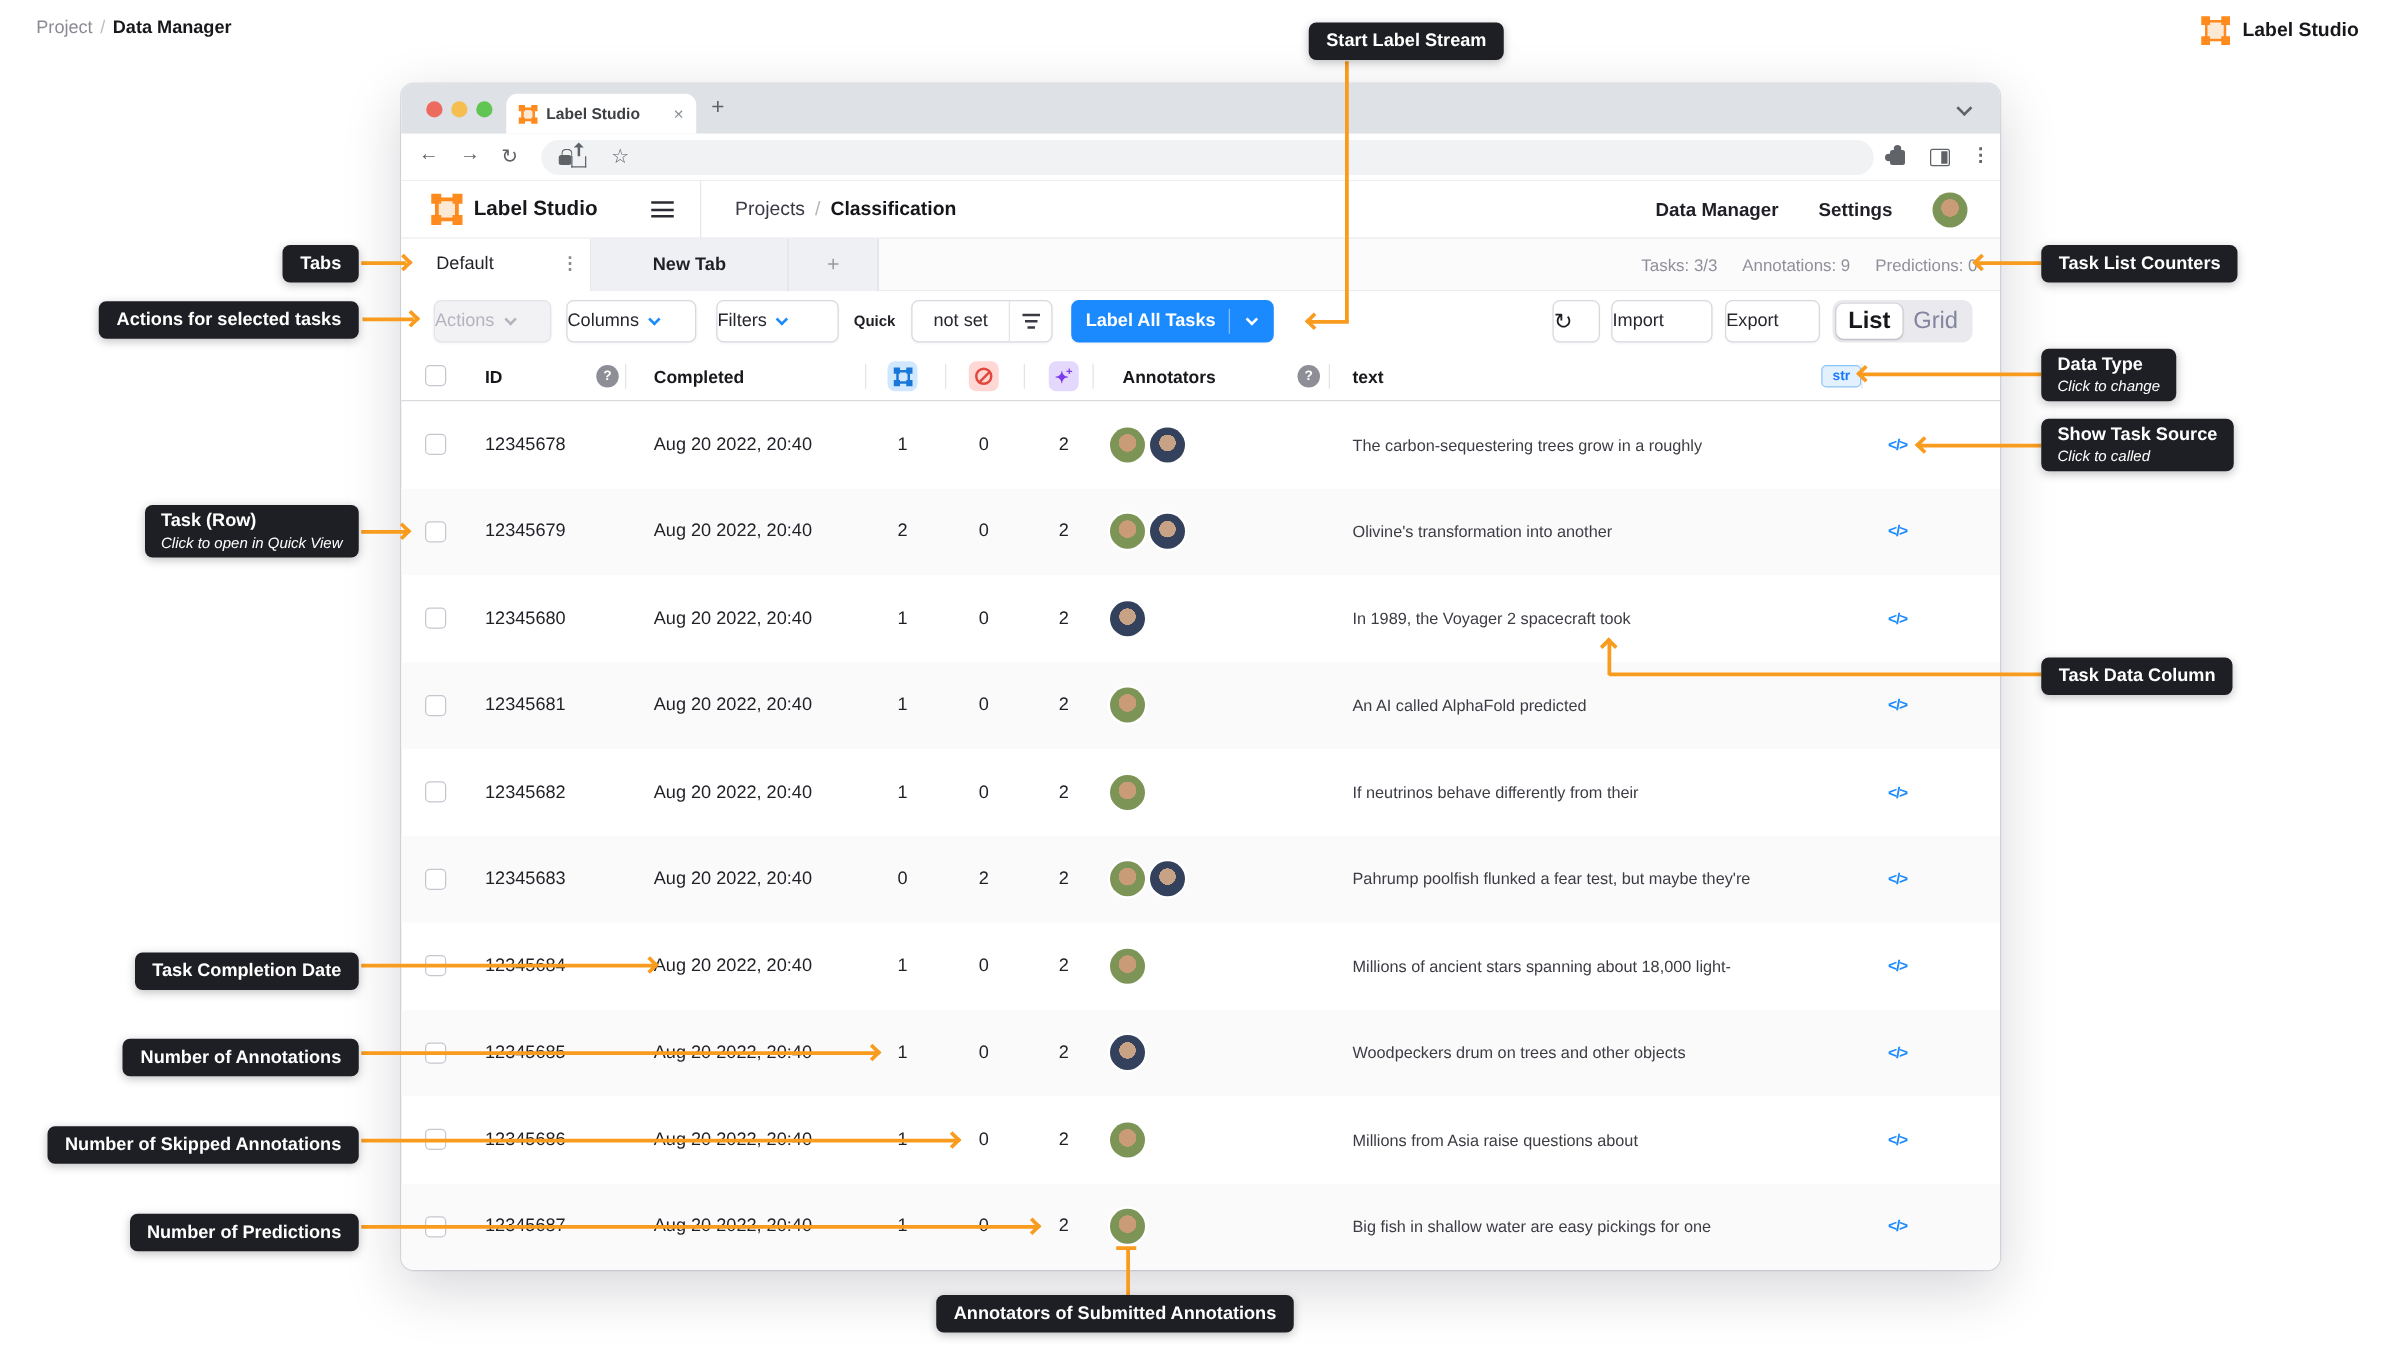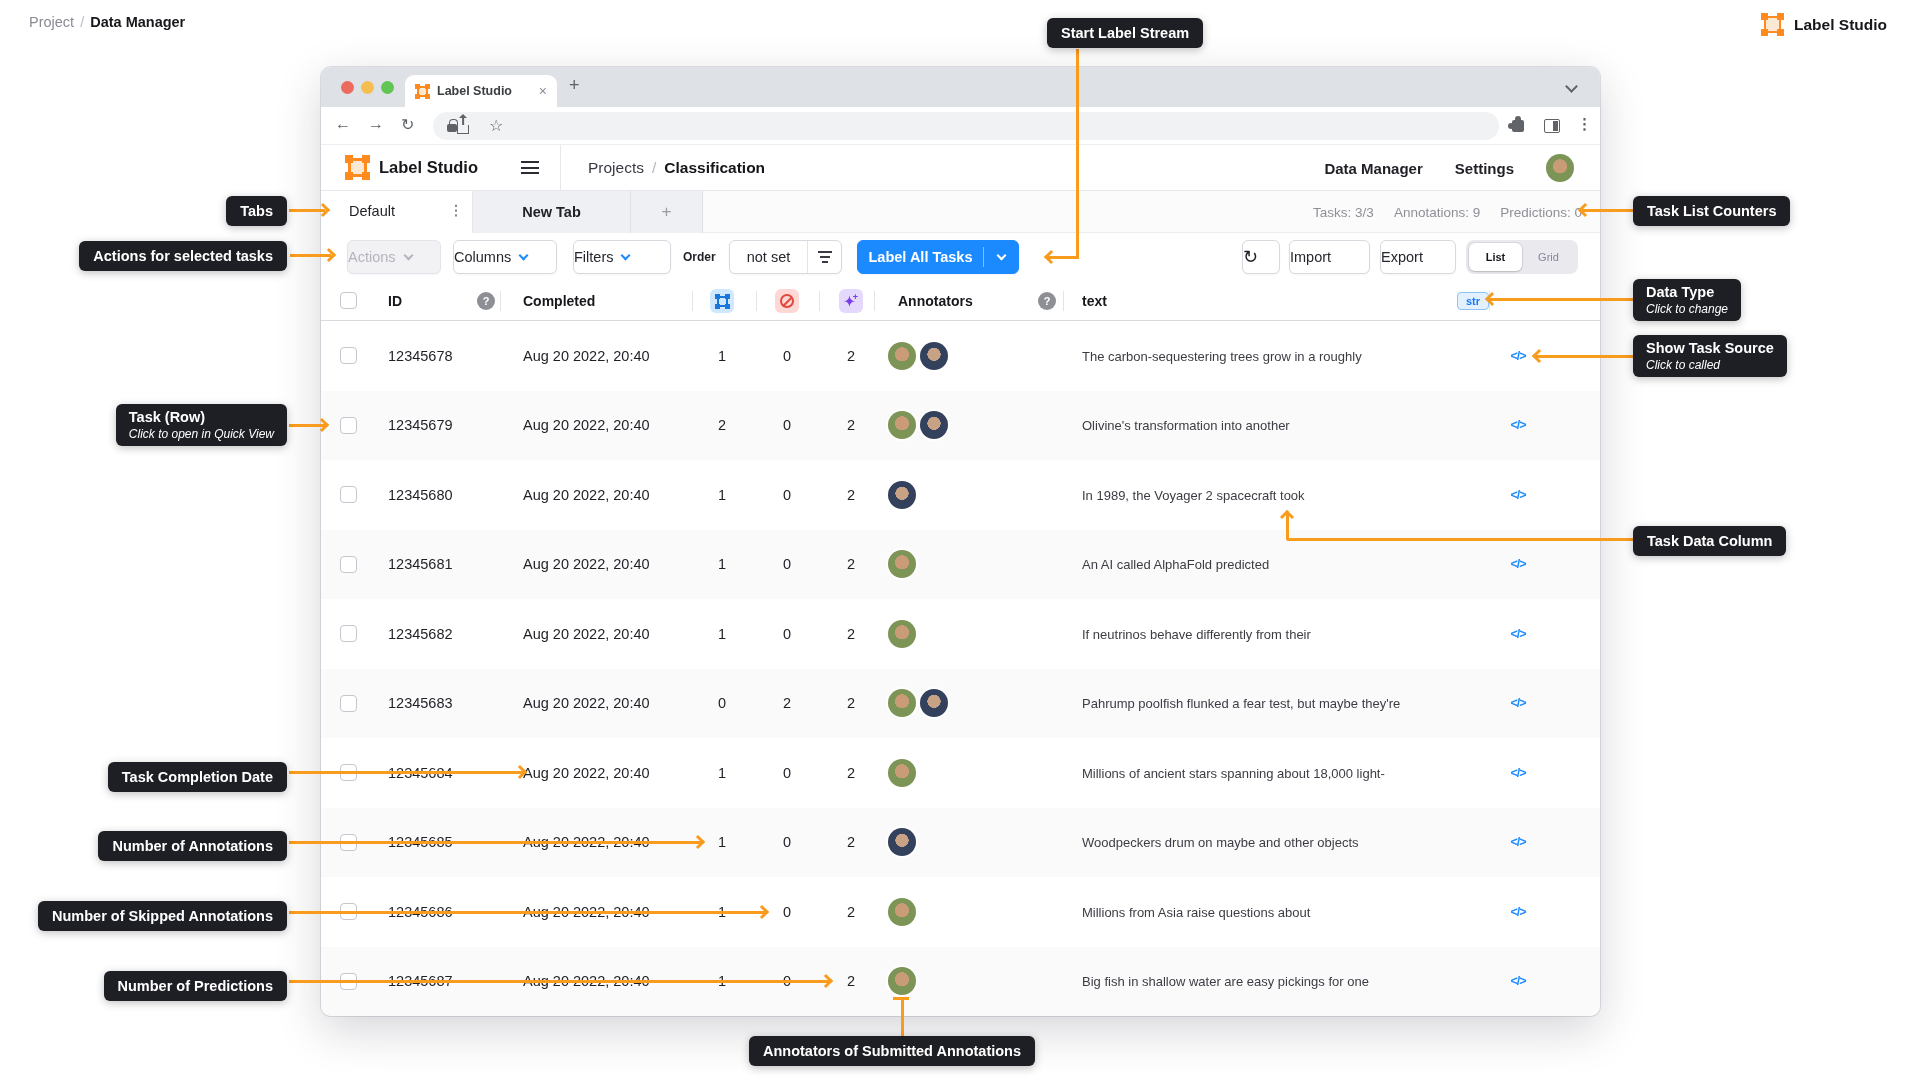--- a/index.html
+++ b/index.html
@@ -108,21 +108,21 @@
   .b-primary{left:536px;width:162px;background:var(--blue);border-color:var(--blue);color:#fff;font-weight:700;gap:0;padding:0;}
   .b-primary .tx{flex:1;text-align:center;}
   .b-primary .dv{width:1px;height:60%;background:rgba(255,255,255,.45);}
   .b-primary .ch{width:34px;display:flex;justify-content:center;}
   .b-primary .chev{border-color:#fff;}
   .b-refresh{left:921px;width:38px;font-size:18px;color:#1f1f26;}
   .b-import{left:968px;width:81px;}
   .b-export{left:1059px;width:76px;}
   .toggle{position:absolute;left:1145px;top:7px;width:112px;height:34px;background:#e9e9ee;border-radius:8px;
     display:flex;align-items:center;padding:3px;}
-  .toggle .seg{flex:1;height:28px;display:flex;align-items:center;justify-content:center;font-size:11px;border-radius:6px;}
+  .toggle .seg{flex:1;height:28px;display:flex;align-items:center;justify-content:center;font-size:19px;border-radius:6px;}
   .toggle .on{background:#fff;font-weight:700;color:#17171c;box-shadow:0 1px 2px rgba(0,0,0,.15),0 0 0 1px #d9d9df;}
   .toggle .off{color:#8585a0;}
 
   
   .thead{position:absolute;left:0;top:214px;width:100%;height:40px;background:#fff;border-bottom:1px solid #d9d9de;}
   .cbx{position:absolute;width:17px;height:17px;border:1.5px solid #c6c6cf;border-radius:4px;background:#fff;}
   .thead .cbx{left:19px;top:11px;}
   .hcell{position:absolute;top:50%;transform:translateY(-50%);font-size:14px;font-weight:700;color:#17171c;}
   .qmark{position:absolute;top:50%;transform:translateY(-50%);width:18px;height:18px;border-radius:50%;
     background:#8e8e97;color:#fff;font-size:11px;font-weight:700;display:flex;align-items:center;justify-content:center;}
@@ -260,21 +260,21 @@
           <span class="chev"></span>
       </div>
       <div class="btn b-columns">
         <span>Columns</span>
           <span class="chev"></span>
       </div>
       <div class="btn b-filters">
         <span>Filters</span>
           <span class="chev"></span>
       </div>
-      <span class="order-lbl">Order</span>
+      <span class="order-lbl">Quick</span>
       <div class="btn b-order">
         <span class="tx">not set</span>
         <span class="dv"></span>
         <span class="si">
             <i></i>
             <i></i>
             <i></i>
           </span>
       </div>
       <div class="btn b-primary">
@@ -432,21 +432,21 @@
   <div class="trow">
     <span class="cbx"></span>
     <span class="cell c-id">12345685</span>
     <span class="cell c-date">Aug 20 2022, 20:40</span>
     <span class="cell num c-ann">1</span>
     <span class="cell num c-skip">0</span>
     <span class="cell num c-pred">2</span>
     <span class="c-avatars">
             <span class="avatar man"></span>
           </span>
-    <span class="cell c-text">Woodpeckers drum on maybe and other objects</span>
+    <span class="cell c-text">Woodpeckers drum on trees and other objects</span>
     <span class="c-code">&lt;/&gt;</span>
   </div>
 
   <div class="trow">
     <span class="cbx"></span>
     <span class="cell c-id">12345686</span>
     <span class="cell c-date">Aug 20 2022, 20:40</span>
     <span class="cell num c-ann">1</span>
     <span class="cell num c-skip">0</span>
     <span class="cell num c-pred">2</span>

